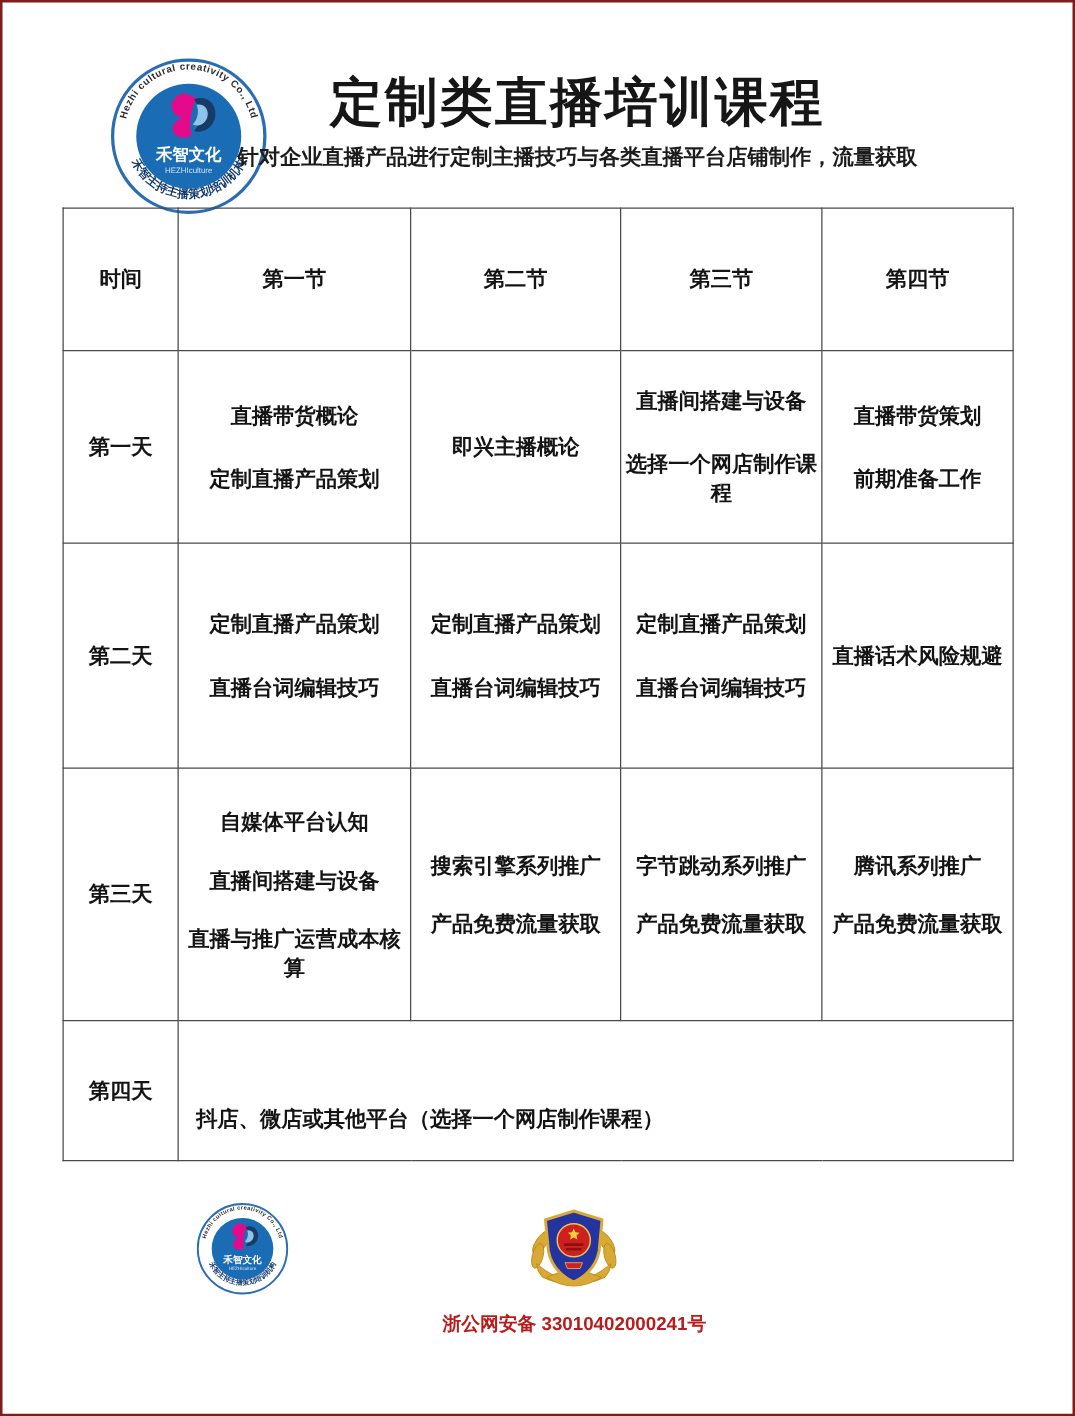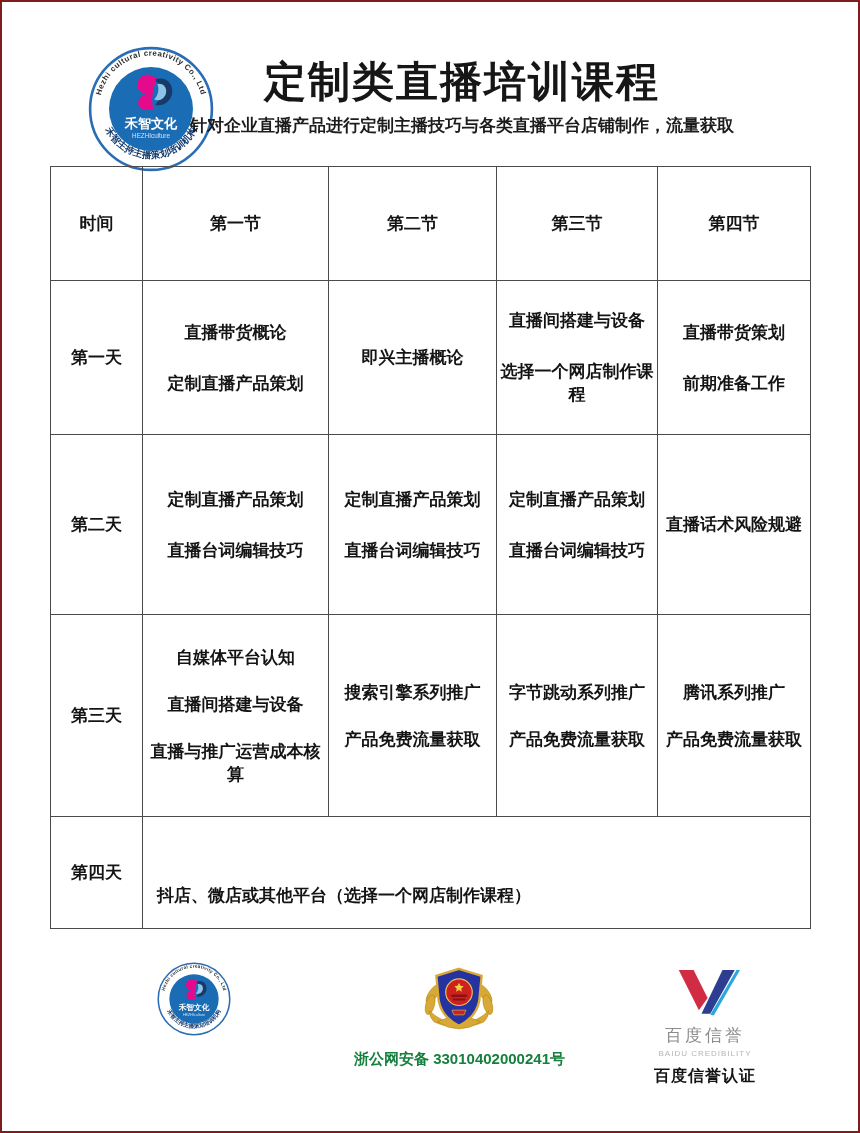--- a/index.html
+++ b/index.html
@@ -45,21 +45,21 @@
   .cell-left .cell-content{align-items:flex-start;padding-left:14px;margin-top:46px;}
   
   .logo-footer{position:absolute;left:155px;top:960px;width:74px;height:74px;}
   .copyright{
     position:absolute;left:85px;top:1048px;width:220px;
     text-align:center;font-size:14px;color:#8f8f8f;
   }
   .police-badge{position:absolute;left:418px;top:956px;width:78px;height:84px;}
   .police-record{
     position:absolute;left:345px;top:1048px;width:225px;
-    text-align:center;font-size:15px;font-weight:bold;color:#15803d;
+    text-align:center;font-size:15px;font-weight:bold;color:#b91c1c;
   }
   .baidu-block{position:absolute;left:630px;top:962px;width:146px;text-align:center;}
   .baidu-v{width:70px;height:54px;margin:0 auto;display:block;}
   .baidu-title{font-size:17px;color:#8c8c8c;letter-spacing:3px;margin-top:6px;}
   .baidu-sub{font-size:8px;color:#b5b5b5;letter-spacing:1px;margin-top:2px;}
   .baidu-caption{font-size:16px;font-weight:bold;color:#141414;margin-top:8px;letter-spacing:1px;}
   .hidden-defs{position:absolute;width:0;height:0;overflow:hidden;}
 </style>
 </head>
 <body>
@@ -218,24 +218,14 @@
       <path d="M22 78 Q50 64 78 78 Q50 96 22 78 Z"></path>
     </g>
     <path d="M50 10 L79 19 L76 51 Q72 72 50 83 Q28 72 24 51 L21 19 Z" fill="#2433a0" stroke="#d9a937" stroke-width="3"></path>
     <circle cx="50" cy="40" r="17" fill="#cf2020" stroke="#e8c25a" stroke-width="1.5"></circle>
     <path d="M50 28 l1.8 3.8 4.2 .5 -3.1 2.9 .8 4.1 -3.7 -2 -3.7 2 .8 -4.1 -3.1 -2.9 4.2 -.5 Z" fill="#f4d03f"></path>
     <path d="M40 43 h20 v3 h-20 Z M42 48 h16 v2.5 h-16 Z" fill="#8c1212"></path>
     <path d="M41 63 h18 l-2.5 6 h-13 Z" fill="#cf2020" stroke="#e8c25a" stroke-width="0.8"></path>
   </svg>
   <div class="police-record">浙公网安备 33010402000241号</div>
 
-  <div class="baidu-block">
-    <svg class="baidu-v" viewBox="0 0 80 60">
-      <path d="M10 6 L27 6 L43 38 L33 52 Z" fill="#d02c44"></path>
-      <path d="M36 56 L60 6 L74 6 L46 56 Z" fill="#2d3d8f"></path>
-      <path d="M76 6 L80 6 L50 58 L46 57 Z" fill="#2aa7df"></path>
-    </svg>
-    <div class="baidu-title">百度信誉</div>
-    <div class="baidu-sub">BAIDU CREDIBILITY</div>
-    <div class="baidu-caption">百度信誉认证</div>
-  </div>
 
 </div>
 
 </body></html>

